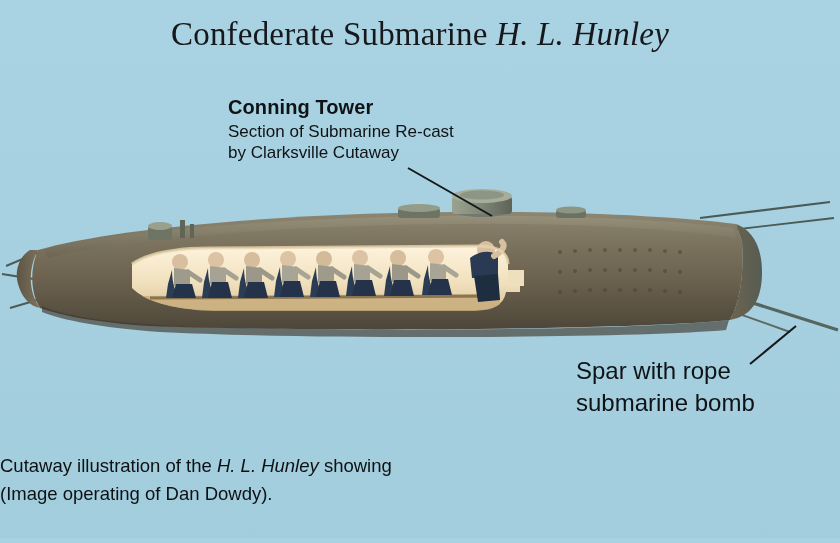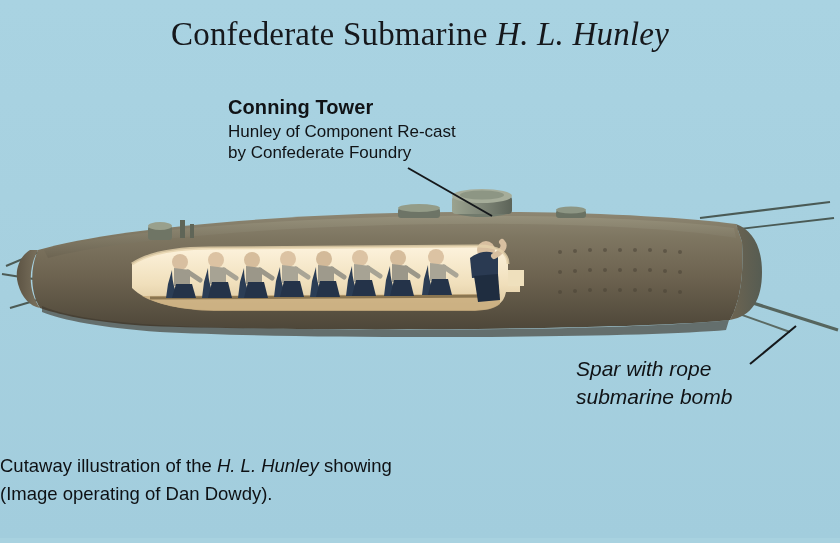--- a/index.html
+++ b/index.html
@@ -56,23 +56,22 @@
     font-size: 17px;
     font-weight: 400;
   }
   #callout-conning {
     left: 212px;
     top: 95px;
   }
   #callout-spar {
     left: 560px;
     top: 355px;
-    font-size: 21px;
+    font-size: 24px;
     line-height: 1.35;
-    font-style: italic;
   }
 
   
   .caption {
     position: absolute;
     left: 0;
     top: 452px;
     width: 840px;
     text-align: left;
     font-size: 18.5px;
@@ -296,22 +295,22 @@
         <circle cx="680" cy="112" r="2"></circle>
     </g>
 
     <g fill="none" stroke="#b9a membership"></g>
     <path d="M132,84 C 150,72 180,68 210,68 L 478,66 C 500,66 508,74 508,84" stroke="#e6d3ad" stroke-width="3" fill="none" opacity="0.8"></path>
     <path d="M508,90 L 524,90 L 524,106 L 508,106 Z" fill="#efe0bd"></path>
   </svg>
 
   <div class="callout" id="callout-conning">
     <div class="head">Conning Tower</div>
-    <div class="sub">Hunley of Component Re-cast</div>
-    <div class="sub">by Confederate Foundry</div>
+    <div class="sub">Section of Submarine Re-cast</div>
+    <div class="sub">by Clarksville Cutaway</div>
   </div>
 
   <svg class="leader" style="left:400px; top:160px; width:110px; height:65px;">
     <line x1="8" y1="8" x2="92" y2="56" stroke="#15181b" stroke-width="2"></line>
   </svg>
 
   <div class="callout" id="callout-spar">
     <div>Spar with rope</div>
     <div>submarine bomb</div>
   </div>

